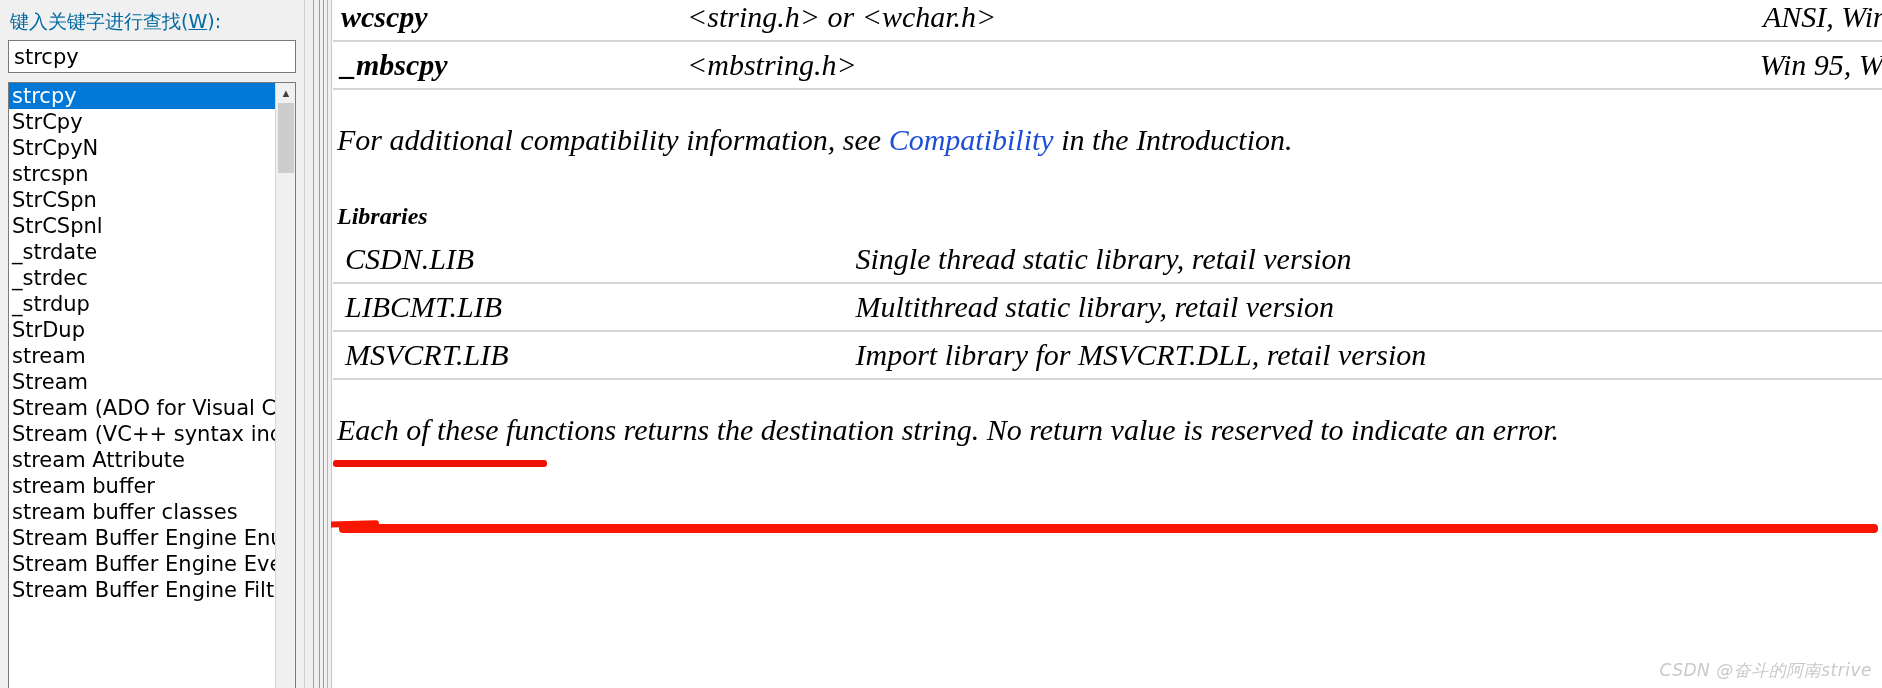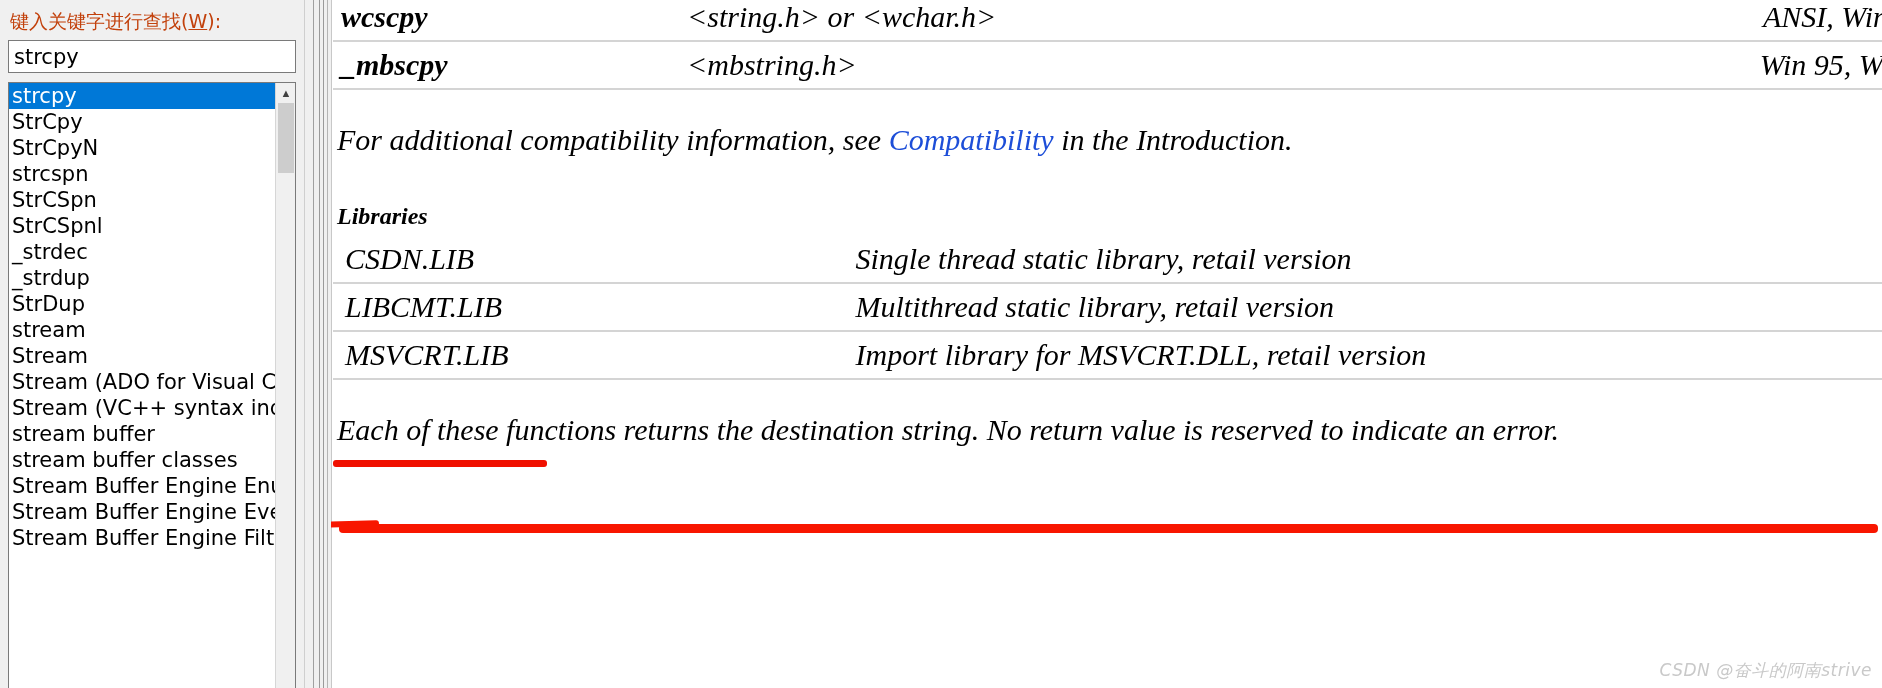--- a/index.html
+++ b/index.html
@@ -33,21 +33,21 @@
     box-sizing: border-box;
     padding: 6px 8px 0 8px;
     overflow: hidden;
   }
   #left-pane-inner {
     position: relative;
     height: 100%;
   }
   .index-label {
     font-size: 19px;
-    color: #c2410c;
+    color: #0369a1;
     line-height: 26px;
     margin: 2px 0 6px 2px;
     white-space: nowrap;
     font-family: "DejaVu Sans", "Liberation Sans", sans-serif;
   }
   .index-label u { text-decoration: underline; }
 
   .search-box {
     box-sizing: border-box;
     width: 288px;
@@ -288,27 +288,29 @@
       <input class="search-box" type="text" value="strcpy" style="">
 
       <div class="list-wrap">
         <div class="list-inner">
           <div class="list-item selected">strcpy</div>
           <div class="list-item">StrCpy</div>
           <div class="list-item">StrCpyN</div>
           <div class="list-item">strcspn</div>
           <div class="list-item">StrCSpn</div>
           <div class="list-item">StrCSpnl</div>
+          <div class="list-item">_strdate</div>
           <div class="list-item">_strdec</div>
           <div class="list-item">_strdup</div>
           <div class="list-item">StrDup</div>
           <div class="list-item">stream</div>
           <div class="list-item">Stream</div>
           <div class="list-item">Stream (ADO for Visual C++</div>
           <div class="list-item">Stream (VC++ syntax index</div>
+          <div class="list-item">stream Attribute</div>
           <div class="list-item">stream buffer</div>
           <div class="list-item">stream buffer classes</div>
           <div class="list-item">Stream Buffer Engine Enum</div>
           <div class="list-item">Stream Buffer Engine Event</div>
           <div class="list-item">Stream Buffer Engine Filt</div>
         </div>
 
         <div class="list-scrollbar">
           <div class="sb-arrow">▲</div>
           <div class="sb-thumb"></div>

